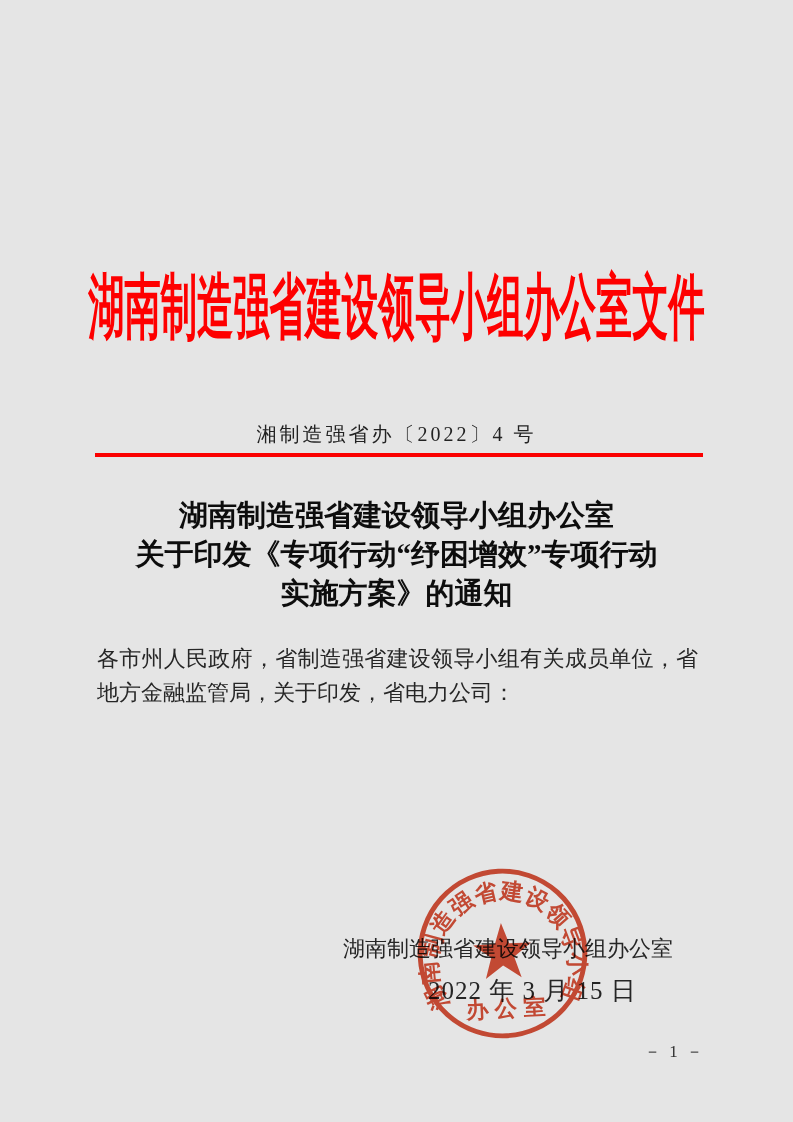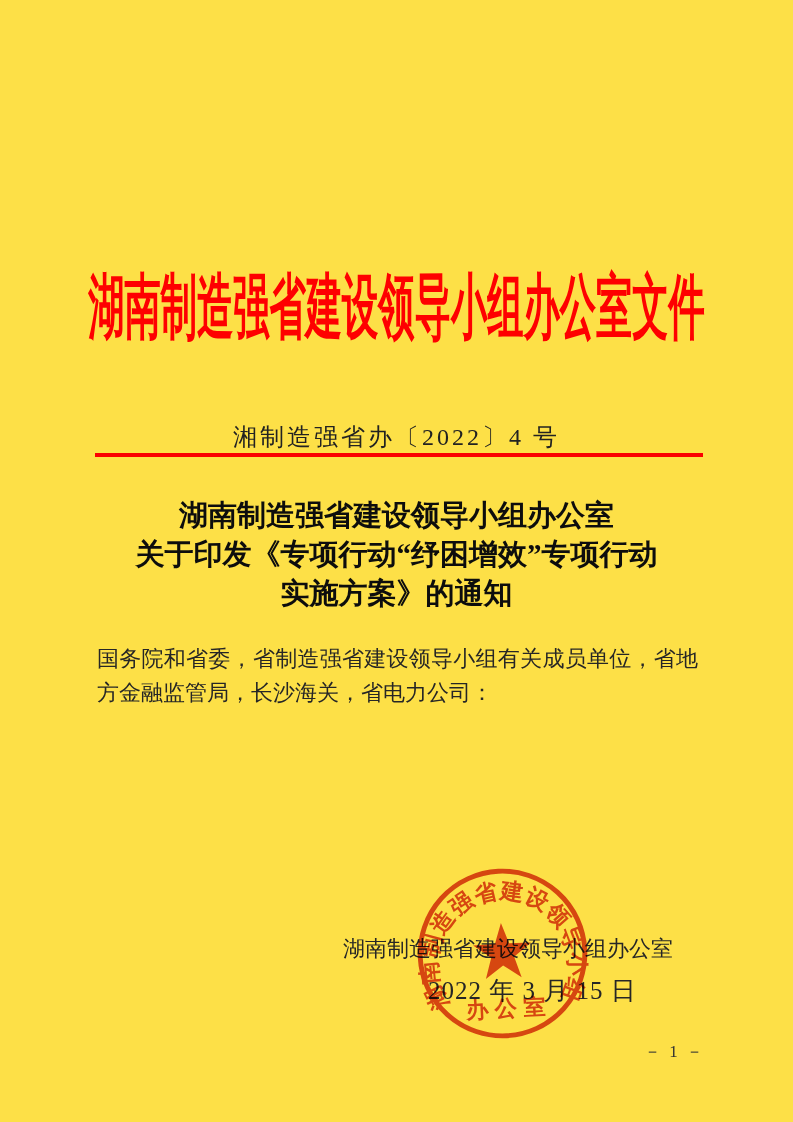--- a/index.html
+++ b/index.html
@@ -6,21 +6,21 @@
   html, body { background: #ffffff; }
   body {
     width: 793px; height: 1122px;
     position: relative;
     font-family: "Liberation Serif", "DejaVu Serif", serif;
     color: #1c1c1c;
     overflow: hidden;
   }
   .page {
     position: absolute; inset: 0;
-    background: #fde047;
+    background: #e5e5e5;
   }
 
   
   .red-header {
     position: absolute;
     top: 262px; left: 0; right: 0;
     height: 92px;
     display: flex; align-items: center; justify-content: center;
   }
   .red-header .masthead-text {
@@ -31,21 +31,21 @@
     letter-spacing: 0px;
     transform: scale(0.98, 1.92);
     transform-origin: center center;
   }
 
   
   .doc-number {
     position: absolute;
     top: 421px; left: 0; right: 0;
     text-align: center;
-    font-size: 24px;
+    font-size: 20px;
     letter-spacing: 3px;
     color: #222;
   }
 
   
   .red-rule {
     position: absolute;
     top: 453px; left: 95px;
     width: 608px; height: 4px;
     background: #fb0000;
@@ -127,21 +127,21 @@
 
   <div class="red-rule"></div>
 
   <div class="doc-title">
     <div>湖南制造强省建设领导小组办公室</div>
     <div>关于印发《专项行动“纾困增效”专项行动</div>
     <div>实施方案》的通知</div>
   </div>
 
   <div class="body-text">
-    <p>国务院和省委，省制造强省建设领导小组有关成员单位，省地方金融监管局，长沙海关，省电力公司：</p>
+    <p>各市州人民政府，省制造强省建设领导小组有关成员单位，省地方金融监管局，关于印发，省电力公司：</p>
   </div>
 
   <div class="signature-line">湖南制造强省建设领导小组办公室</div>
   <div class="date-line">2022 年 3 月 15 日</div>
 
   <div class="seal">
     <svg viewBox="0 0 200 200" xmlns="http://www.w3.org/2000/svg">
       <circle cx="100" cy="100" r="92" fill="none" stroke="#d5432a" stroke-width="5.5"></circle>
       <path id="sealArc" d="M 41.7,158.3 A 74,74 0 1 1 158.3,158.3" fill="none"></path>
       <text font-size="25.5" fill="#d5432a" letter-spacing="1">

